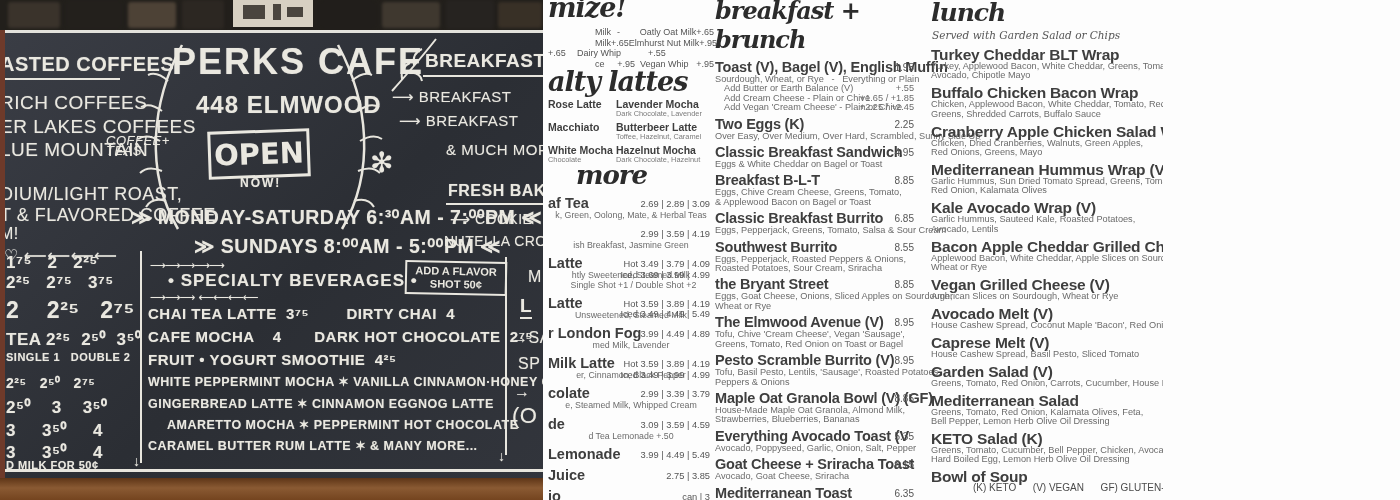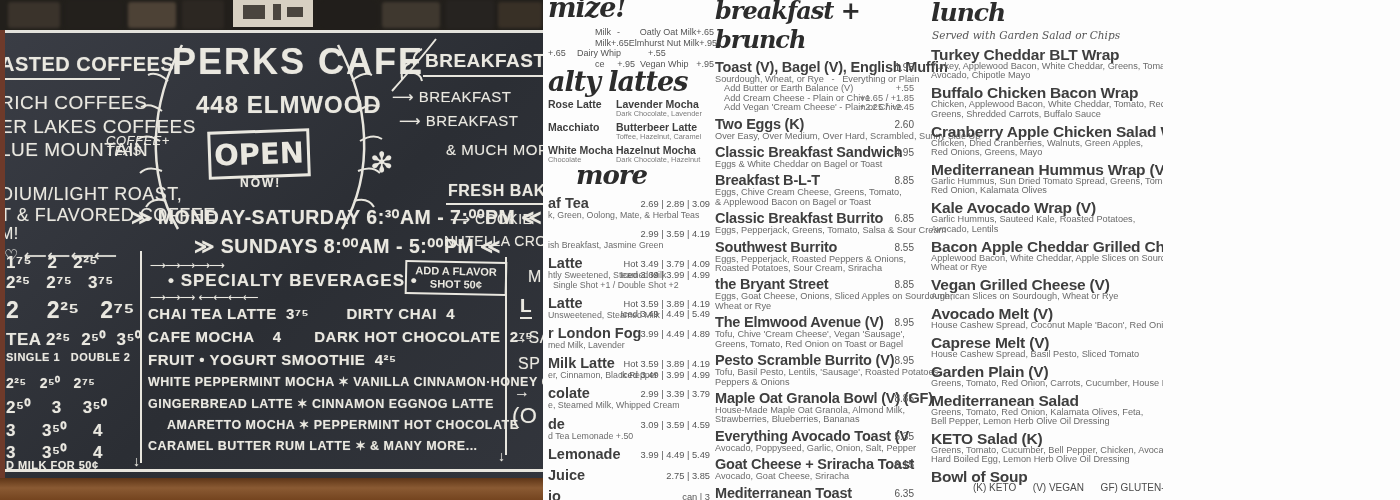--- a/index.html
+++ b/index.html
@@ -57,21 +57,21 @@
   .lgrid{display:flex;}
   .lcol1{width:68px;}
   .lcol2{width:98px;}
   .lat{min-height:22px;margin-bottom:1px;}
   .lat .lnm{font-size:10.5px;line-height:12px;font-weight:600;color:#3e3e3e;white-space:nowrap;}
   .lat .lds{font-size:7.4px;line-height:8px;color:#7a7a7a;white-space:nowrap;}
 
   
   .mo{position:relative;margin-bottom:6px;}
   .mo .nm{font-size:14.5px;line-height:15px;font-weight:600;color:#3e3e3e;white-space:pre;}
-  .mo .ds{font-size:8.8px;line-height:9.2px;color:#6b6b6b;white-space:pre;}
+  .mo .ds{font-size:8.8px;line-height:9.2px;color:#6b6b6b;white-space:pre;text-align:center;}
   .mo .pr{position:absolute;right:4px;top:3px;font-size:9.3px;color:#555;text-align:right;white-space:pre;line-height:10.5px;}
 
   .subtitle{font-family:"DejaVu Serif",serif;font-style:italic;font-size:10.5px;color:#555;margin:2px 0 6px 1px;}
   .footer{position:absolute;left:42px;top:482px;font-size:10px;color:#4a4a4a;white-space:pre;}
 </style>
 </head>
 <body>
 
 <div class="stage">
 
@@ -370,21 +370,21 @@
         <div class="addon">
           <span>Add Vegan 'Cream Cheese' - Plain or Chive</span>
           <span class="apr">+2.25 / +2.45</span>
         </div>
       </div>
 
       <div>
 
           <div class="mi">
             <div class="nm">Two Eggs (K)</div>
-            <div class="pr">2.60</div>
+            <div class="pr">2.25</div>
             <div class="ds">Over Easy, Over Medium, Over Hard, Scrambled, Sunny Side Up</div>
           </div>
 
           <div class="mi">
             <div class="nm">Classic Breakfast Sandwich</div>
             <div class="pr">4.95</div>
             <div class="ds">Eggs &amp; White Cheddar on Bagel or Toast</div>
           </div>
 
           <div class="mi">
@@ -506,21 +506,21 @@
             <div class="nm">Avocado Melt (V)</div>
             <div class="ds">House Cashew Spread, Coconut Maple 'Bacon', Red Onio</div>
           </div>
 
           <div class="mi">
             <div class="nm">Caprese Melt (V)</div>
             <div class="ds">House Cashew Spread, Basil Pesto, Sliced Tomato</div>
           </div>
 
           <div class="mi">
-            <div class="nm">Garden Plain (V)</div>
+            <div class="nm">Garden Salad (V)</div>
             <div class="ds">Greens, Tomato, Red Onion, Carrots, Cucumber, House Ba</div>
           </div>
 
           <div class="mi">
             <div class="nm">Mediterranean Salad</div>
             <div class="ds">Greens, Tomato, Red Onion, Kalamata Olives, Feta,
 Bell Pepper, Lemon Herb Olive Oil Dressing</div>
           </div>
 
           <div class="mi">

